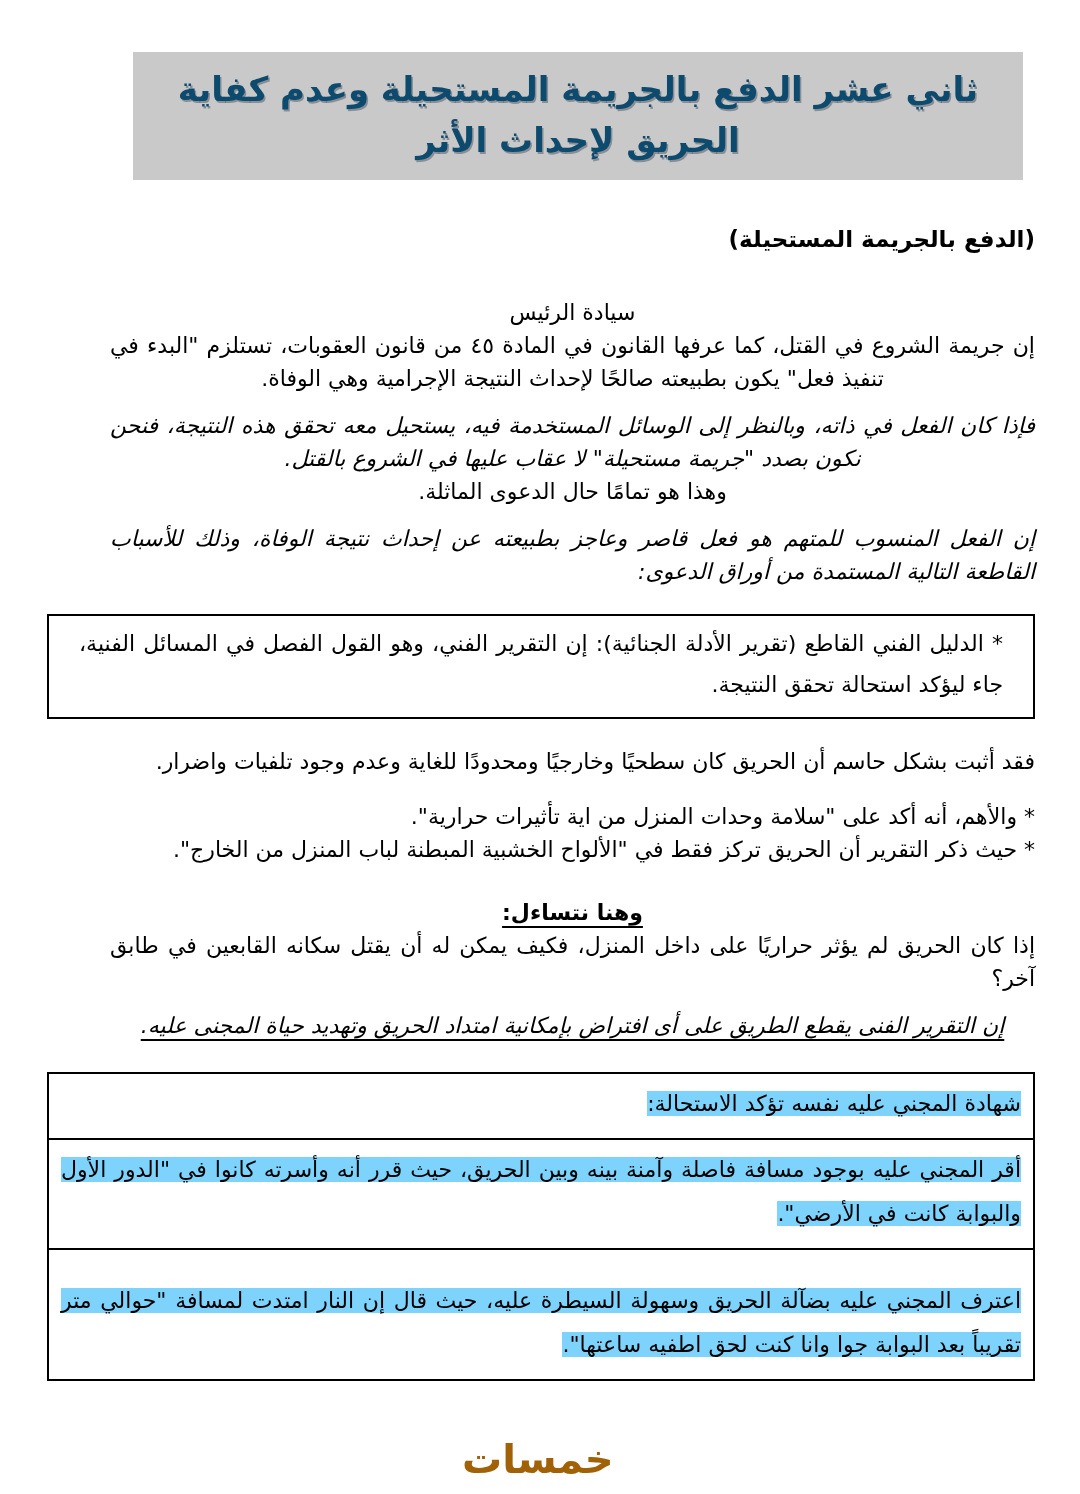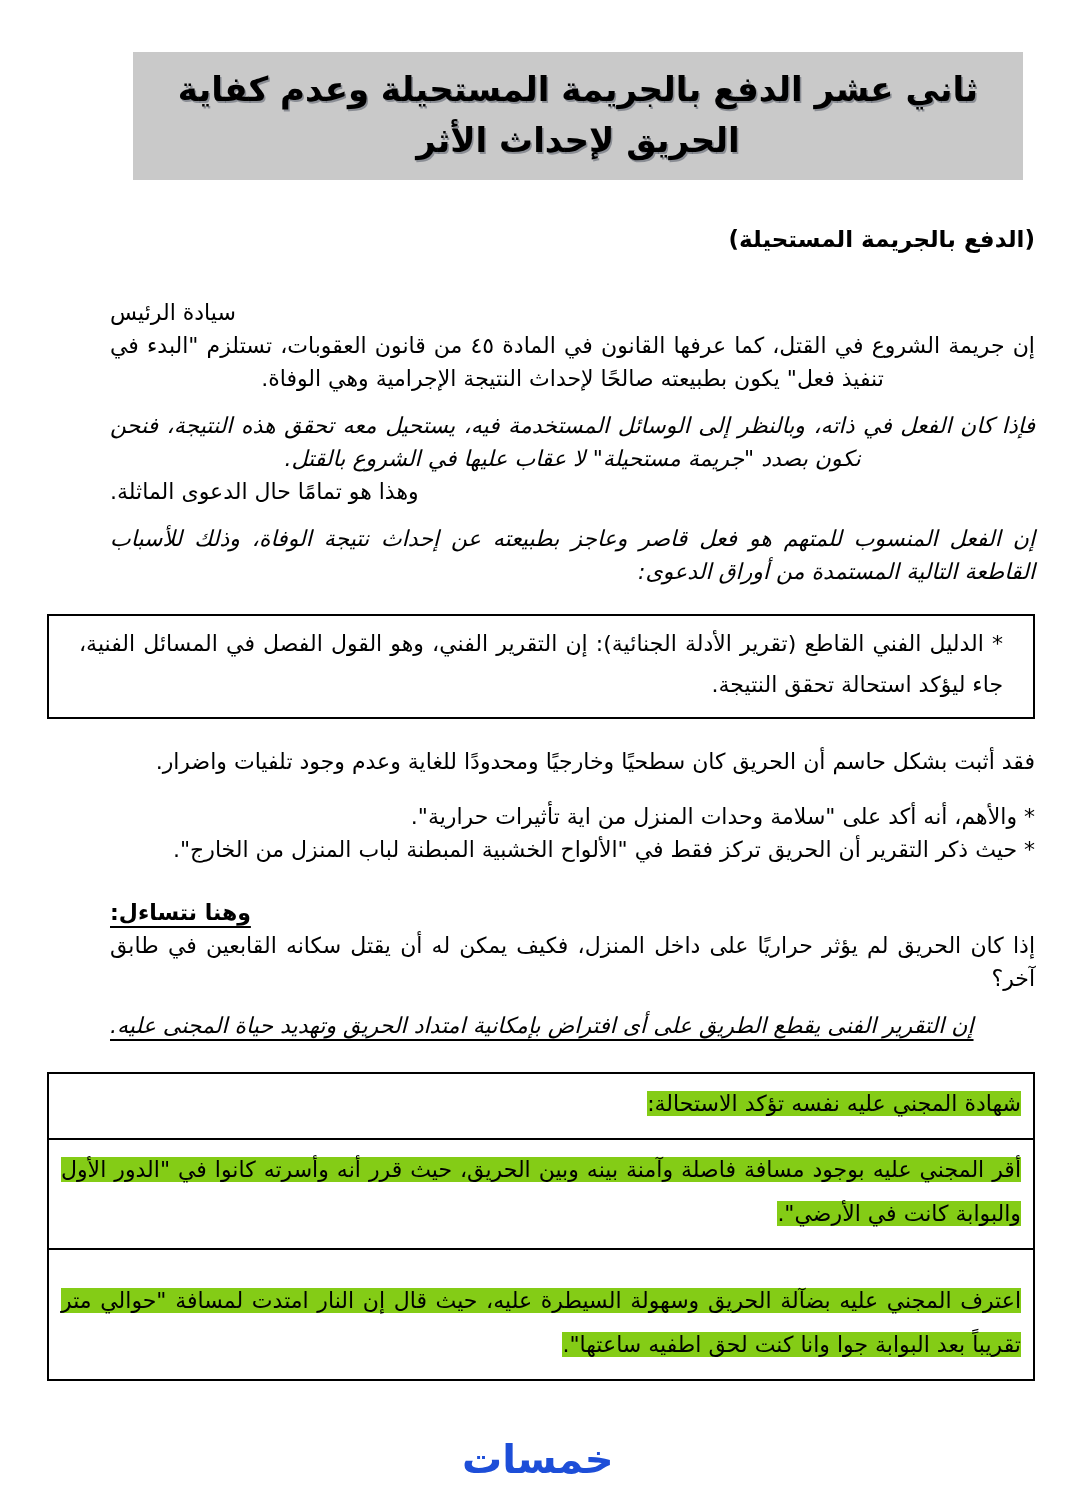--- a/index.html
+++ b/index.html
@@ -14,39 +14,39 @@
   }
   .content{padding:0 45px;}
 
   
   .doc-title{
     margin:52px 12px 0 88px;
     text-align:right;
     font-size:34px;
     line-height:1.5;
     font-weight:bold;
-    color:#000000;
+    color:#0c4a6e;
     text-shadow:1.5px 1.5px 0 rgba(20,30,50,0.35);
   }
   .title-line{background:#c9c9c9;}
   .title-l1{display:block;text-align:center;padding:12px 10px 14px;}
   .title-l2{display:inline-block;padding:6px 16px 14px;}
 
   
   .subtitle{
     margin:46px 0 0;
     font-weight:bold;
     font-size:23px;
   }
   p{margin:0;}
   .para{
     margin-left:65px;
     font-size:22px;
     line-height:1.5;
-    text-align:left;
+    text-align:center;
   }
   .justify{text-align:justify;}
   .center-last{text-align:justify;text-align-last:center;}
   .salutation{margin-top:44px;}
   .mt-lg{margin-top:14px;font-style:italic;}
   .mt-md{margin-top:26px;}
   .mt-sm{margin-top:22px;}
 
   .bold{font-weight:bold;}
   .u{
@@ -71,28 +71,28 @@
     border:2px solid #000000;
     font-size:22px;
   }
   .trow{
     border-bottom:2px solid #000000;
     padding:8px 12px 12px;
     line-height:2.0;
     text-align:justify;
   }
   .trow:last-child{border-bottom:none;margin-top:21px;}
-  .hl{background:#84cc16;}
+  .hl{background:#7dd3fc;}
   .watermark{
     position:absolute;
     top:1436px;
     left:462px;
     font-size:40px;
     font-weight:bold;
-    color:#1d4ed8;
+    color:#a16207;
     letter-spacing:2px;
   }
 </style>
 </head>
 <body>
 
 <div class="page">
   <div class="content">
 
     <h1 class="doc-title">

